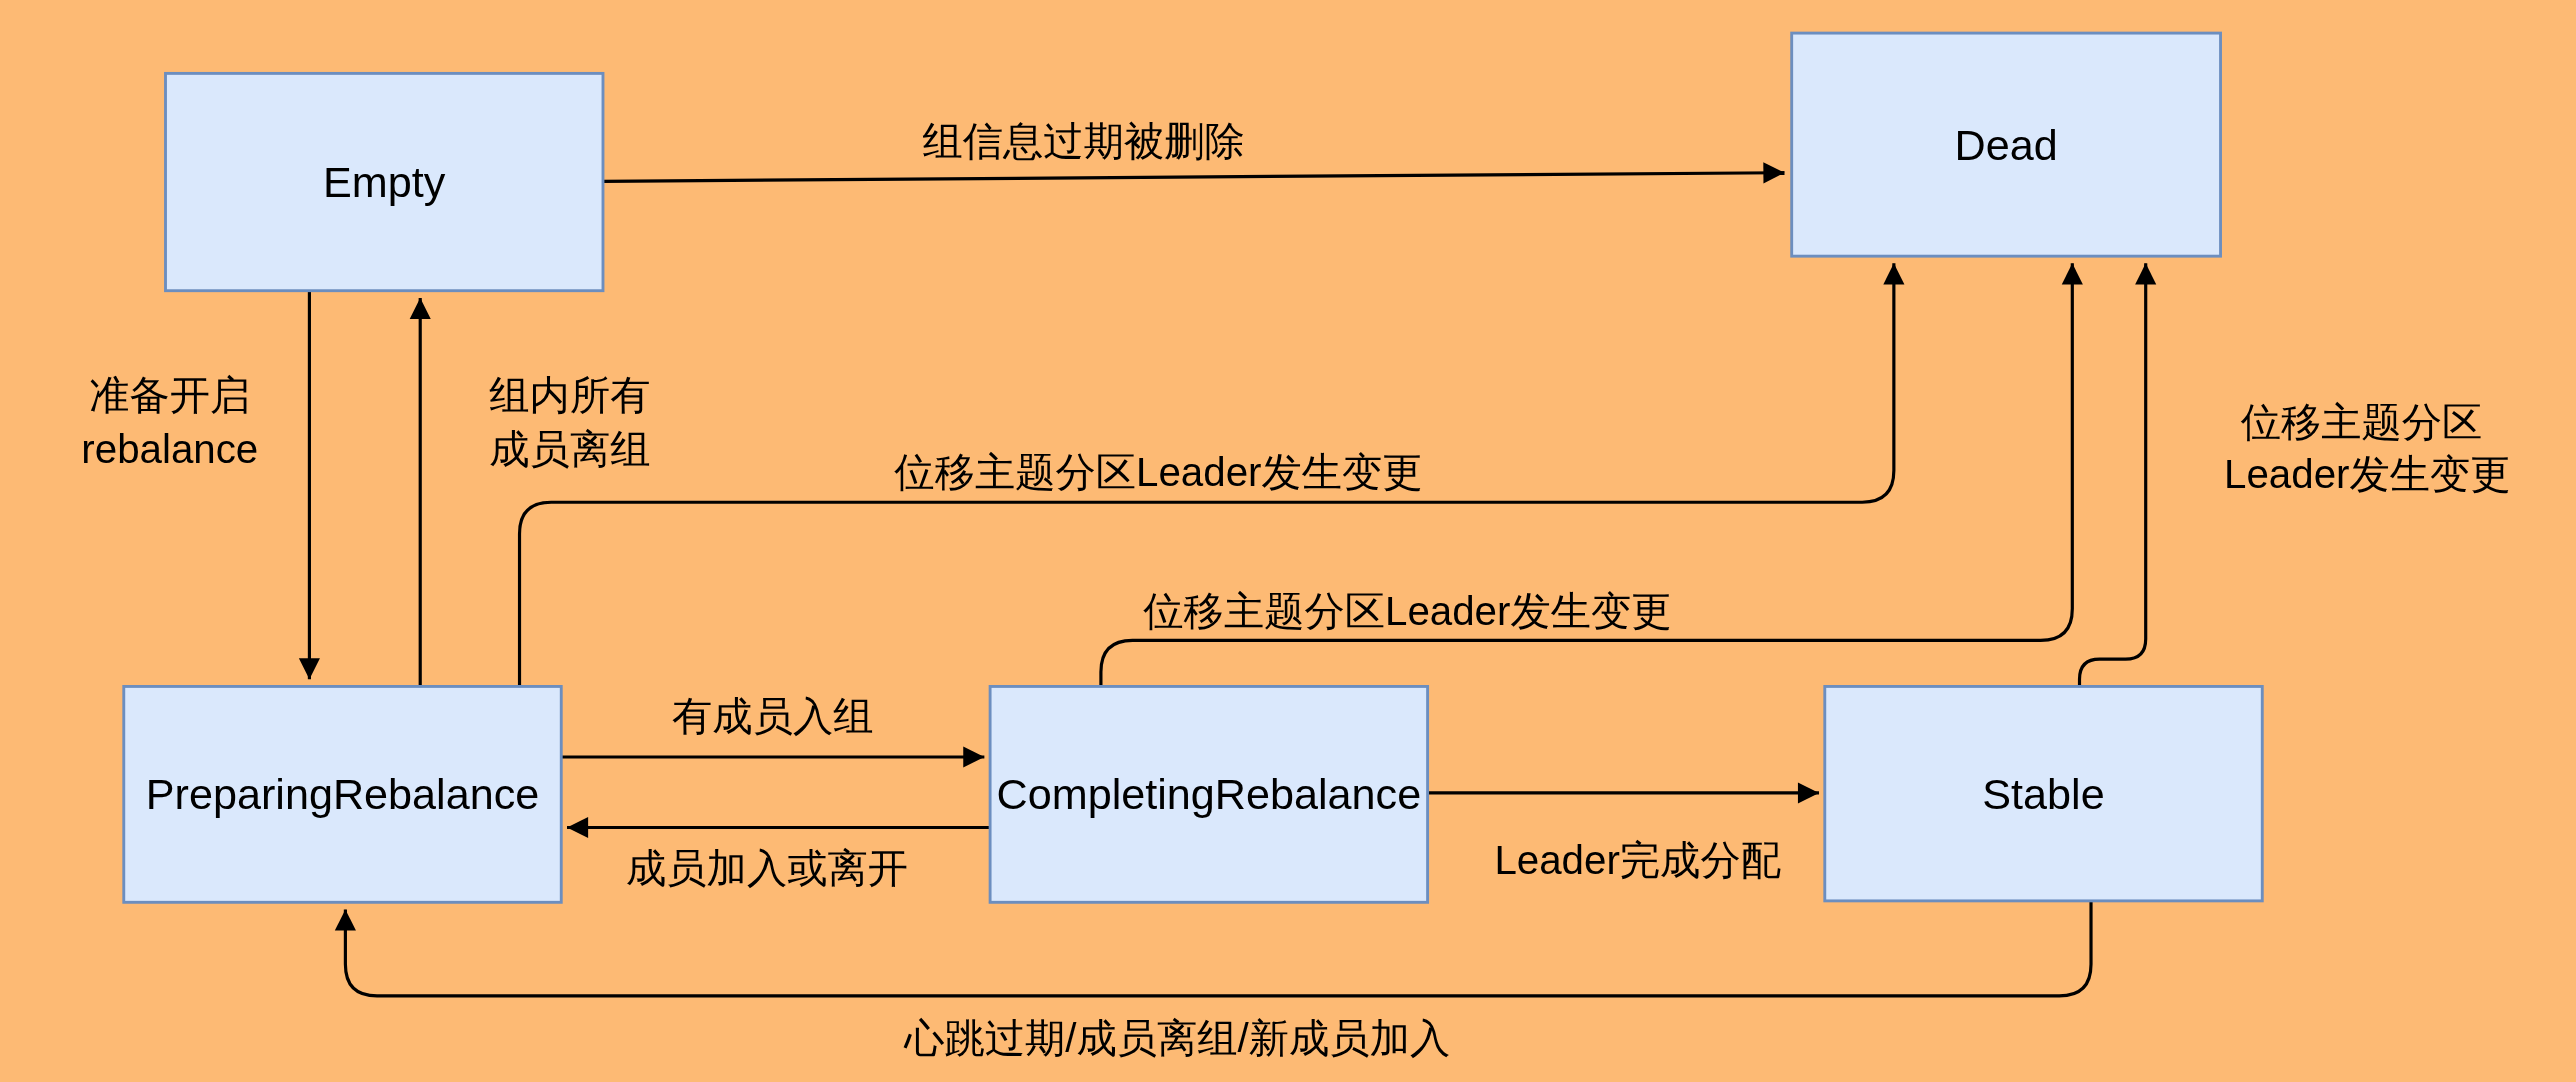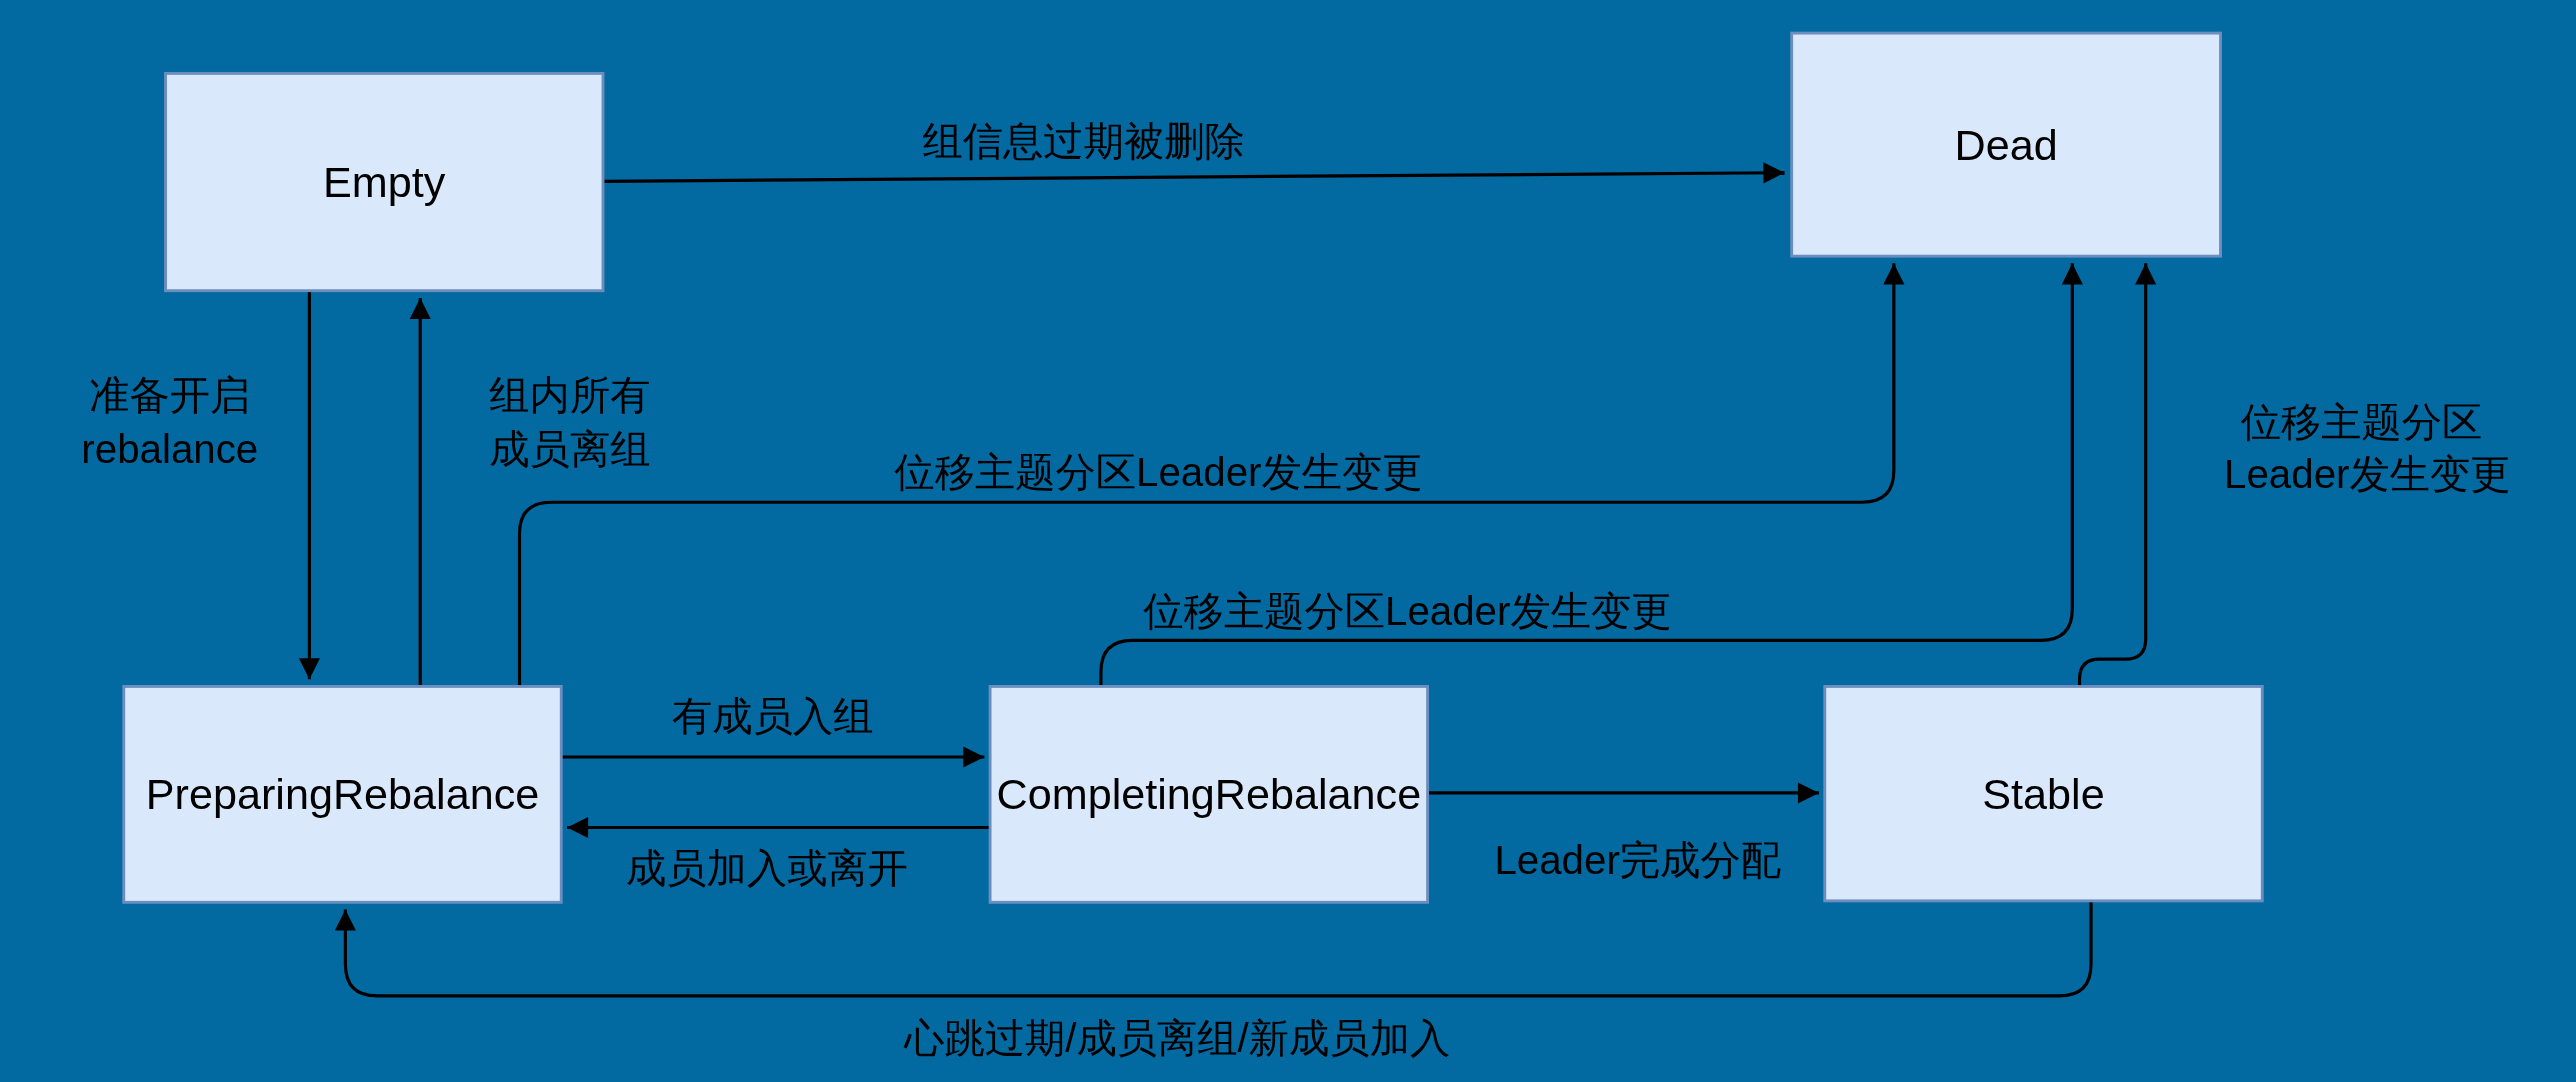--- a/index.html
+++ b/index.html
@@ -2,21 +2,21 @@
 <html lang="zh" style="font-size:11.5px"><head>
 <meta charset="utf-8">
 <style>
   html, body {
     margin: 0;
     padding: 0;
     background: #ffffff;
   }
   .diagram-wrap {
     width: 100%;
-    background: #0369a1;
+    background: #fdba74;
   }
   svg {
     display: block;
     width: 100%;
     height: auto;
     font-family: "Liberation Sans", "DejaVu Sans", sans-serif;
   }
   .state-node {
     fill: #dae8fc;
     stroke: #6c8ebf;

